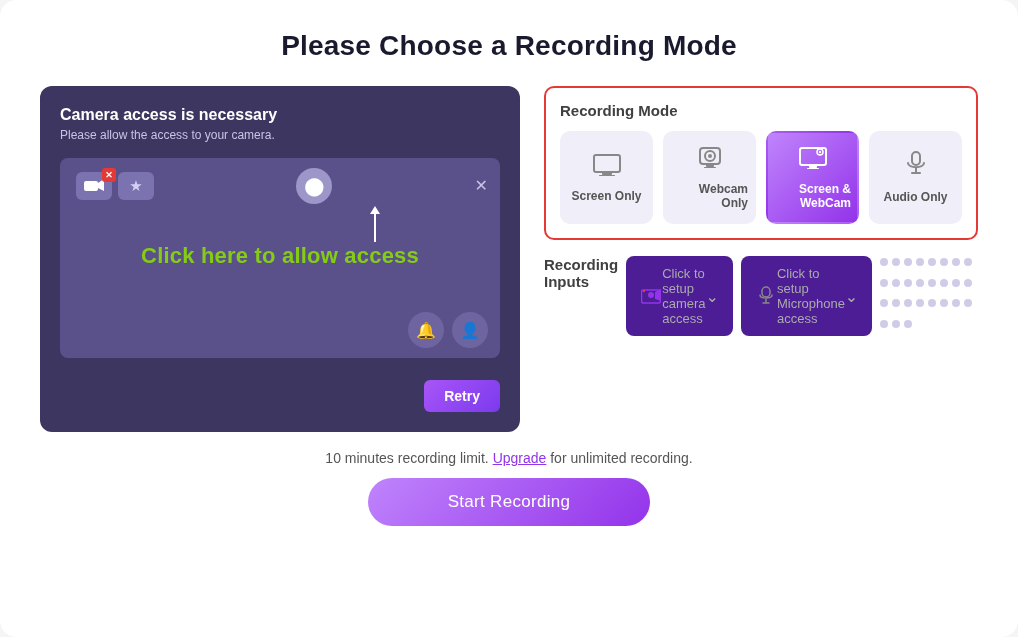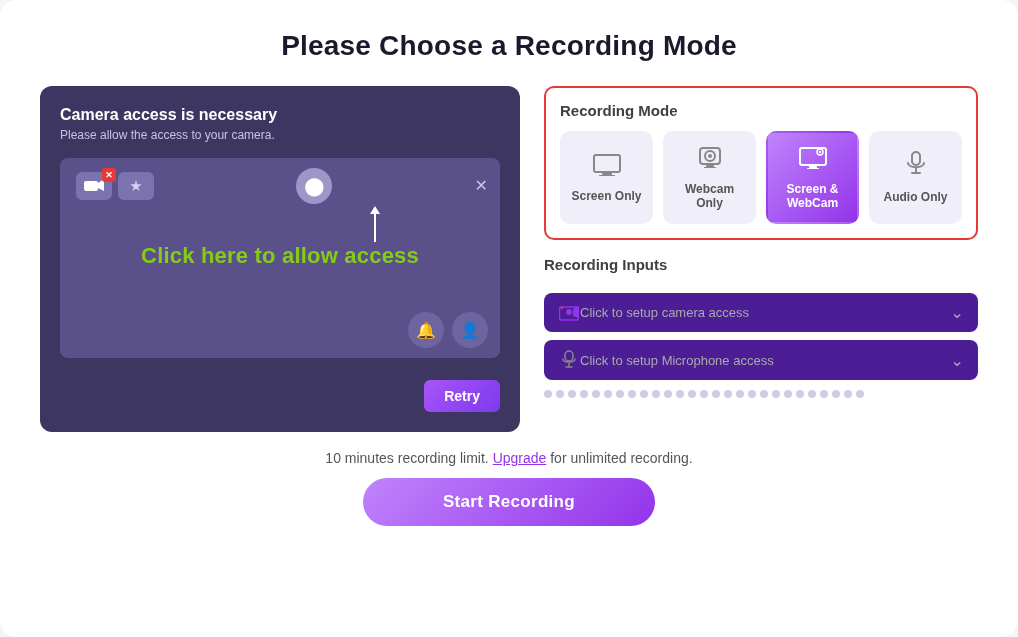--- a/index.html
+++ b/index.html
@@ -225,29 +225,29 @@
       margin-bottom: 6px;
       color: #888;
     }
     .mode-option.active .mode-icon {
       color: #fff;
     }
     .mode-label {
       font-size: 12px;
       font-weight: 600;
       color: #555;
-      text-align: center;
+      text-align: right;
     }
     .mode-option.active .mode-label {
       color: #fff;
     }
     
     .recording-inputs-section {
       display: flex;
-      flex-direction: column;
+      flex-direction: row;
       gap: 8px;
     }
     .input-row {
       display: flex;
       align-items: center;
       background: #4c1d95;
       border-radius: 8px;
       padding: 10px 14px;
       cursor: pointer;
     }
@@ -297,21 +297,21 @@
       text-decoration: underline;
       cursor: pointer;
     }
     .start-recording-btn {
       background: linear-gradient(135deg, #c084fc, #9333ea);
       color: #fff;
       border: none;
       border-radius: 30px;
       padding: 14px 80px;
       font-size: 17px;
-      font-weight: 700;
+      font-weight: 400;
       cursor: pointer;
       letter-spacing: 0.3px;
     }
   </style>
 </head>
 <body>
 
 <div class="main-container">
   <h1 class="page-title">Please Choose a Recording Mode</h1>
 

